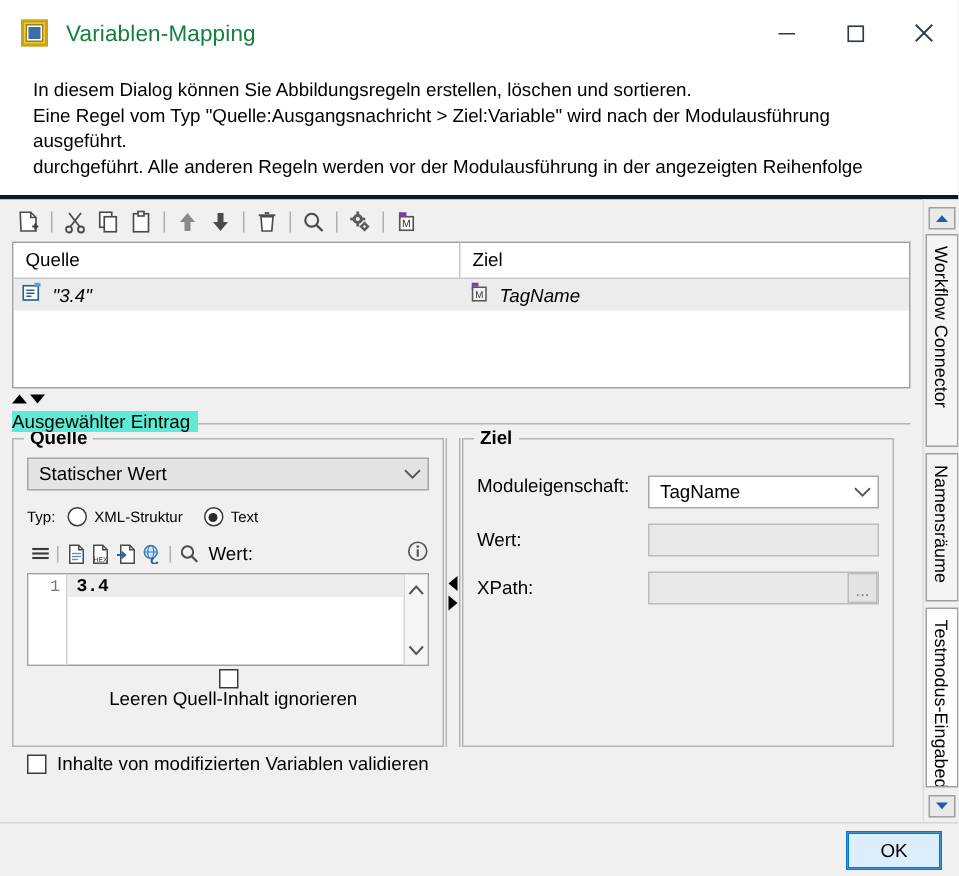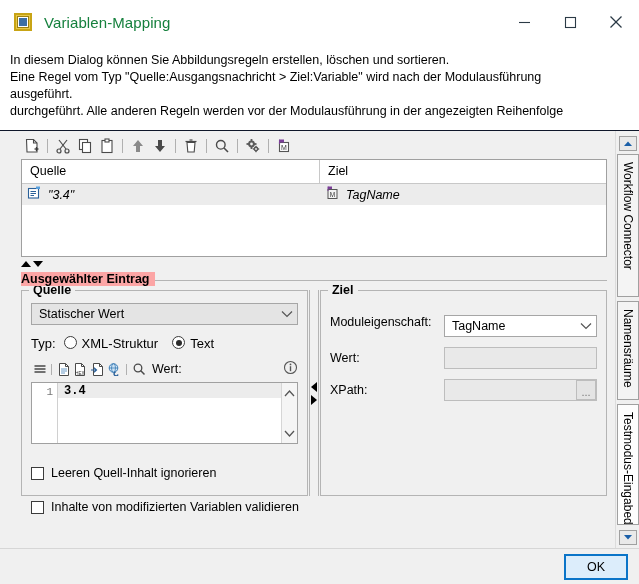--- a/index.html
+++ b/index.html
@@ -23,29 +23,29 @@
   .win-ico-outer { position:absolute; inset:0; border:2px solid #c8a415; background:#e8c84a; }
   .win-ico-inner { position:absolute; left:3px; top:3px; right:3px; bottom:3px; background:#fff; border:1px solid #9c8010; }
   .win-ico-core { position:absolute; left:5px; top:5px; right:5px; bottom:5px; background:#3b6ea5; }
   .title-text { margin-left:12px; font-size:15px; color:#15803d; letter-spacing:.1px; }
   .tb-buttons { margin-left:auto; display:flex; height:44px; }
   .tb-btn { width:46px; height:44px; display:flex; align-items:center; justify-content:center; }
   .tb-btn svg { display:block; }
 
   
   .desc {
-    flex:0 0 auto; background:#fff; padding:8px 10px 10px 10px;
+    flex:0 0 auto; background:#fff; padding:8px 10px 10px 22px;
     font-size:12.5px; line-height:17px; color:#000;
-    border-bottom:1px solid #0f172a;
+    border-bottom:3px solid #0f172a;
   }
   .desc div { white-space:nowrap; }
 
   
   .body-area { flex:1 1 auto; display:flex; min-height:0; background:#f0f0f0; }
-  .left-col { flex:1 1 auto; display:flex; flex-direction:column; min-width:0; padding:0 0 0 13px; }
+  .left-col { flex:1 1 auto; display:flex; flex-direction:column; min-width:0; padding:0 0 0 0; }
 
   
   .toolbar { height:28px; display:flex; align-items:center; padding:3px 0 2px 8px; gap:0px; }
   .tool { width:22px; height:22px; display:flex; align-items:center; justify-content:center; }
   .tsep { width:1px; height:14px; background:#b0b0b0; margin:0 4px; }
 
   
   .table-wrap {
     margin:0 8px; background:#fff; border:1px solid #a0a0a0;
     height:98px; display:flex; flex-direction:column; overflow:hidden;
@@ -62,21 +62,21 @@
 
   
   .splitter-row { height:11px; margin:1px 8px 0 8px; display:flex; align-items:center; }
   .tri-up, .tri-dn { width:0;height:0;border-left:5px solid transparent;border-right:5px solid transparent; }
   .tri-up { border-bottom:6px solid #000; }
   .tri-dn { border-top:6px solid #000; margin-left:2px; }
 
   
   .grp-outer { margin:3px 8px 0 8px; position:relative; flex:1 1 auto; min-height:0; }
   .grp-title {
-    font-weight:bold; font-size:12.5px; background:#fca5a5;
+    font-weight:normal; font-size:12.5px; background:#5eead4;
     padding-right:5px; display:inline-block; position:relative; z-index:2;
   }
   .grp-line { position:absolute; left:0; right:0; top:8px; height:1px; background:#b4b4b4; z-index:1; }
 
   .panels { display:flex; margin-top:4px; gap:0; height:206px; }
 
   .fieldset { border:1px solid #b4b4b4; position:relative; background:#f0f0f0; }
   .fs-quelle { width:288px; }
   .fs-ziel { width:288px; }
   .fs-legend {
@@ -86,42 +86,42 @@
   .fs-inner { padding:12px 9px 8px 9px; }
 
   .combo {
     height:22px; border:1px solid #a6a6a6; background:#e4e4e4;
     display:flex; align-items:center; padding:0 4px 0 7px; font-size:12.5px;
     position:relative;
   }
   .combo.white { background:#fff; }
   .combo .chev { margin-left:auto; }
 
-  .typrow { display:flex; align-items:flex-start; margin-top:11px; font-size:13px; gap:0; }
+  .typrow { display:flex; align-items:flex-end; margin-top:11px; font-size:10px; gap:0; }
   .typlabel { margin-right:8px; }
   .radio { width:13px; height:13px; border:1.4px solid #3b3b3b; border-radius:50%; background:#fff; display:inline-block; position:relative; }
   .radio.on::after { content:""; position:absolute; left:2.5px; top:2.5px; width:6px; height:6px; border-radius:50%; background:#2b2b2b; }
   .radiolabel { margin:0 14px 0 5px; }
 
   .minibar { display:flex; align-items:center; margin-top:9px; height:18px; }
   .mini { width:17px; height:17px; display:flex; align-items:center; justify-content:center; }
   .msep { width:1px; height:11px; background:#b0b0b0; margin:0 3px; }
   .wert-lbl { margin-left:5px; font-size:12.5px; }
   .info-ico { margin-left:auto; }
 
   .editor {
     margin-top:4px; height:62px; border:1px solid #a0a0a0; background:#fff;
     display:flex; overflow:hidden;
   }
   .gutter { width:26px; background:#fff; border-right:1px solid #d0d0d0; font-size:11px; color:#777; text-align:right; padding:3px 4px 0 0; font-family:"Liberation Mono", monospace; }
   .code { flex:1; position:relative; }
   .code-line { background:#ececec; height:15px; font-family:"Liberation Mono", monospace; font-size:12px; padding:1px 0 0 6px;font-weight:bold; }
   .vscroll { width:16px; background:#f5f5f5; border-left:1px solid #d6d6d6; display:flex; flex-direction:column; justify-content:space-between; align-items:center; padding:3px 0; }
 
-  .cbrow { display:flex; align-items:center; margin-top:22px; font-size:12.5px; }
+  .cbrow { display:flex; align-items:center; margin-top:2px; font-size:12.5px;flex-direction:column; }
   .cbox { width:13px; height:13px; border:1.4px solid #3b3b3b; background:#fff; display:inline-block; }
   .cblabel { margin-left:7px; }
 
   
   .vsplit { width:12px; display:flex; flex-direction:column; align-items:center; justify-content:center; gap:3px; position:relative; }
   .vsplit .bar { position:absolute; top:0; bottom:0; left:1px; width:1px; background:#b4b4b4; }
   .vsplit .bar2 { position:absolute; top:0; bottom:0; right:1px; width:1px; background:#b4b4b4; }
   .tri-l { width:0;height:0;border-top:5px solid transparent;border-bottom:5px solid transparent;border-right:6px solid #000; z-index:2; }
   .tri-r { width:0;height:0;border-top:5px solid transparent;border-bottom:5px solid transparent;border-left:6px solid #000; z-index:2; }
 

